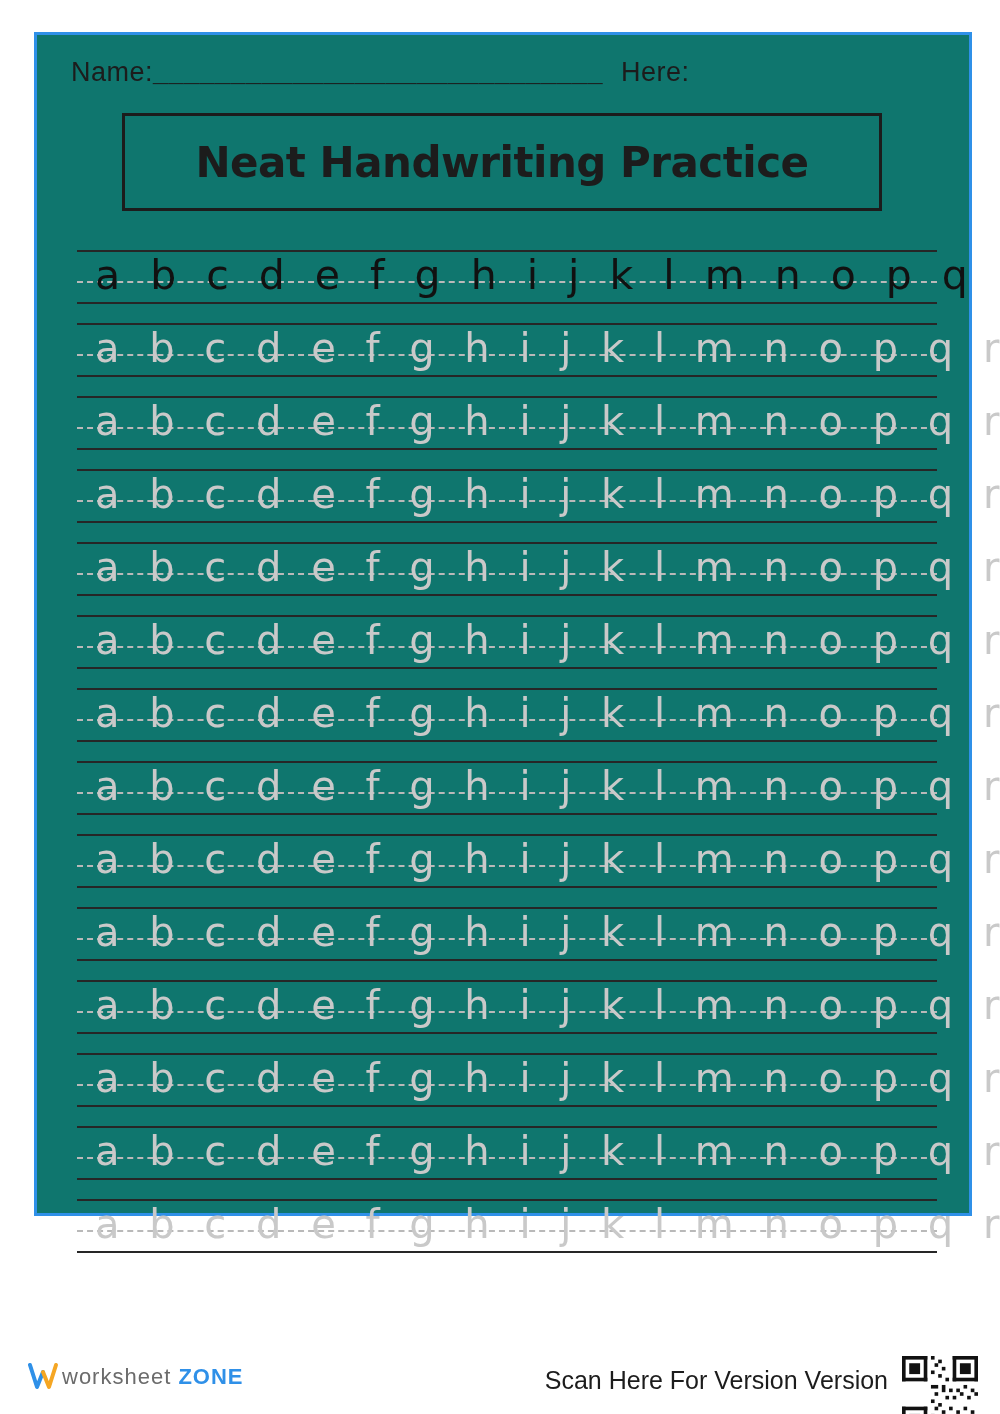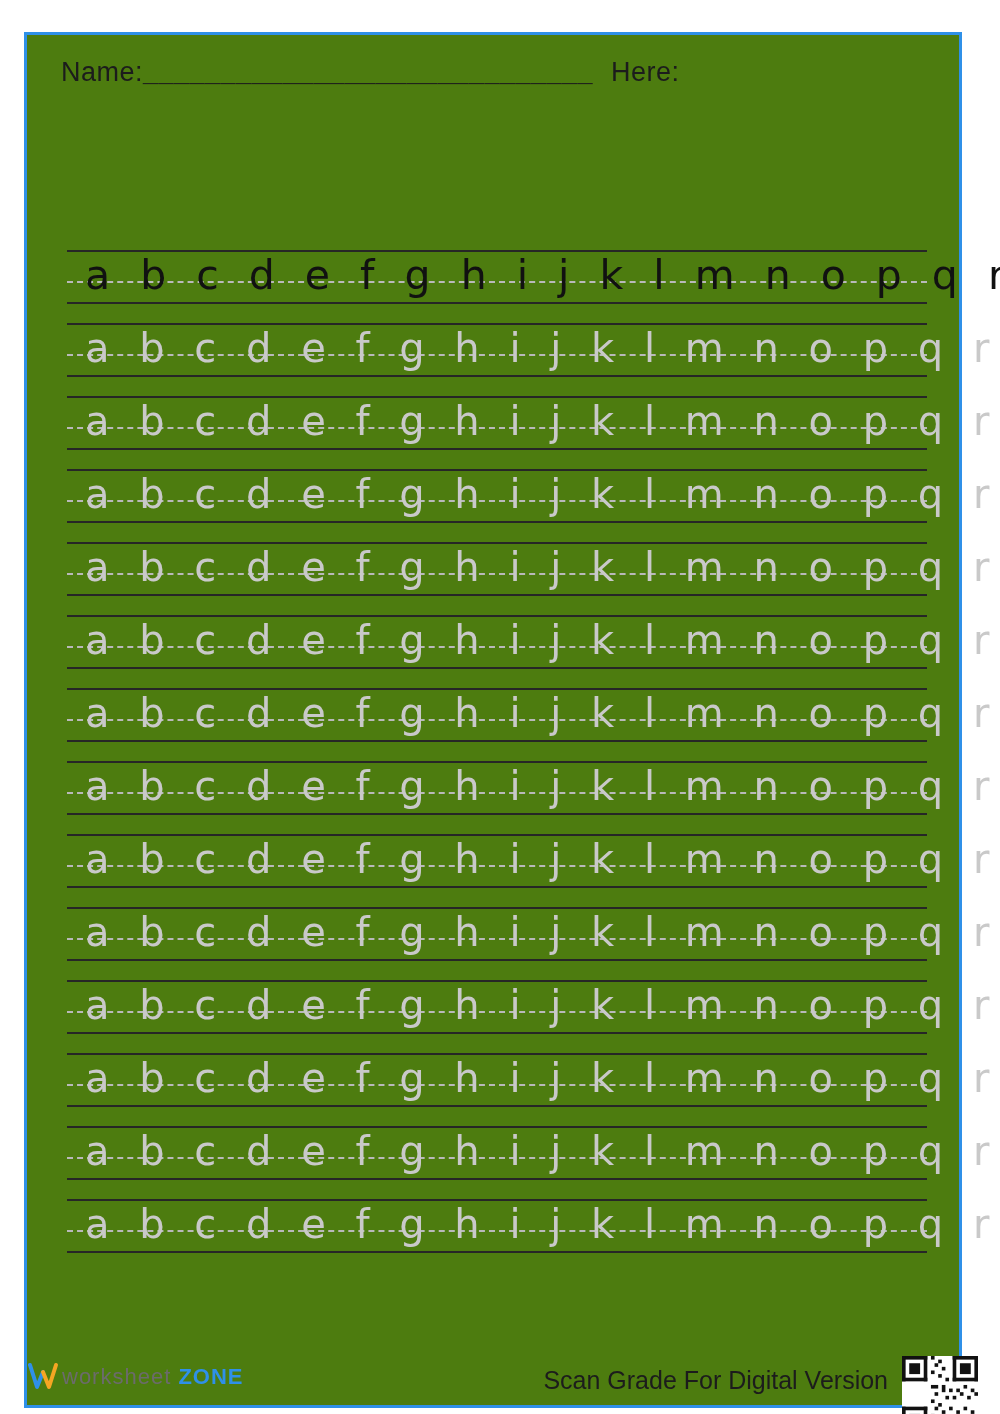--- a/index.html
+++ b/index.html
@@ -11,27 +11,27 @@
     width: 1000px;
     height: 1414px;
     font-family: "Liberation Sans", sans-serif;
     position: relative;
     overflow: hidden;
   }
 
   
   .page-frame {
     position: absolute;
-    left: 24px;
+    left: 34px;
     top: 32px;
     width: 938px;
-    height: 1376px;
+    height: 1184px;
     border: 3px solid #2f90e8;
     box-sizing: border-box;
-    background: #4d7c0f;
+    background: #0f766e;
   }
 
   
   .info-row {
     position: absolute;
     left: 34px;
     top: 22px;
     width: 870px;
     display: flex;
     align-items: baseline;
@@ -180,20 +180,23 @@
 
 <div class="page-frame">
 
   <div class="info-row">
     <span class="info-label">Name:</span>
     <span class="info-rule">_____________________________</span>
     <span class="info-gap"></span>
     <span class="info-label">Here:</span>
   </div>
 
+  <div class="title-box">
+    <div class="title-text">Neat Handwriting Practice</div>
+  </div>
 
   <div class="practice-area">
 
     <div class="line-group">
       <div class="rule-top"></div>
       <div class="rule-mid"></div>
       <div class="rule-base"></div>
       <div class="letters solid">a b c d e f g h i j k l m n o p q r s t u v w x y z</div>
     </div>
 
@@ -286,21 +289,21 @@
   <div class="brand">
     <svg class="brand-mark" viewBox="0 0 34 30">
       <path d="M2 3 L9 25 L15 10" fill="none" stroke="#2f90e8" stroke-width="4" stroke-linecap="round" stroke-linejoin="round"></path>
       <path d="M15 10 L21 25 L28 3" fill="none" stroke="#f5a623" stroke-width="4" stroke-linecap="round" stroke-linejoin="round"></path>
     </svg>
     <div class="brand-text">
       <span class="ws">worksheet</span><span> </span><span class="zone">ZONE</span>
     </div>
   </div>
 
-  <div class="scan-text">Scan Grade For Digital Version</div>
+  <div class="scan-text">Scan Here For Version Version</div>
 
   <svg class="qr" viewBox="0 0 21 21">
     <rect x="0" y="0" width="21" height="21" fill="#ffffff"></rect>
     <g fill="#111111">
       <rect x="0" y="0" width="7" height="1"></rect>
         <rect x="0" y="0" width="1" height="7"></rect>
       <rect x="6" y="0" width="1" height="7"></rect>
         <rect x="0" y="6" width="7" height="1"></rect>
       <rect x="2" y="2" width="3" height="3"></rect>
       <rect x="14" y="0" width="7" height="1"></rect>

